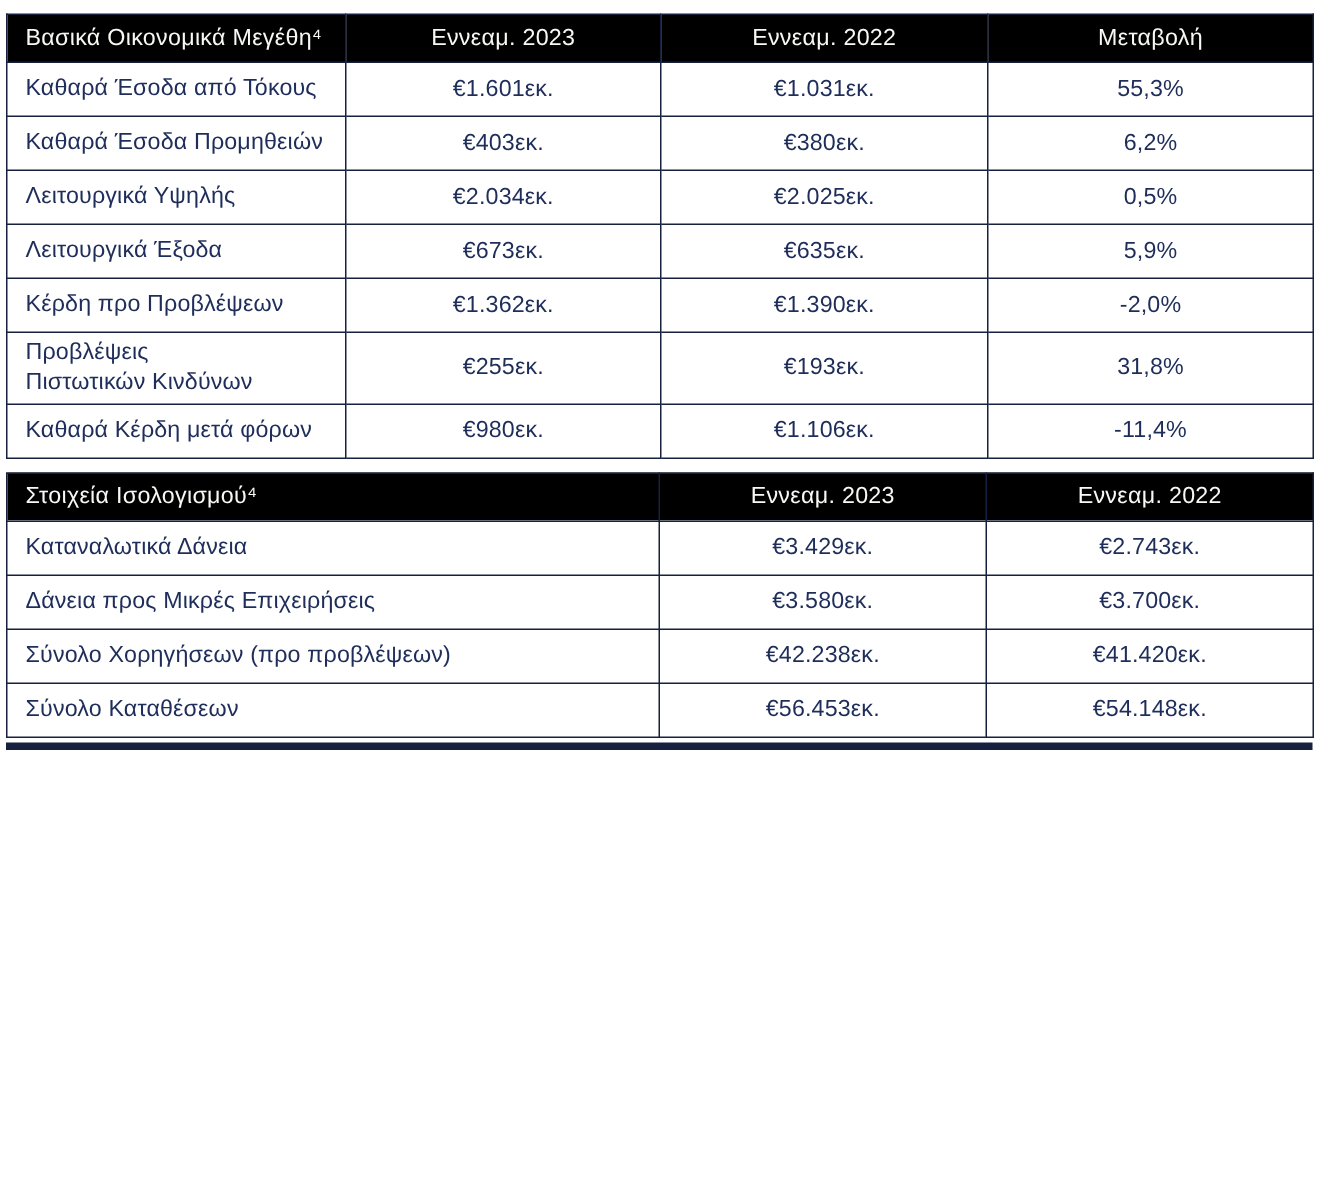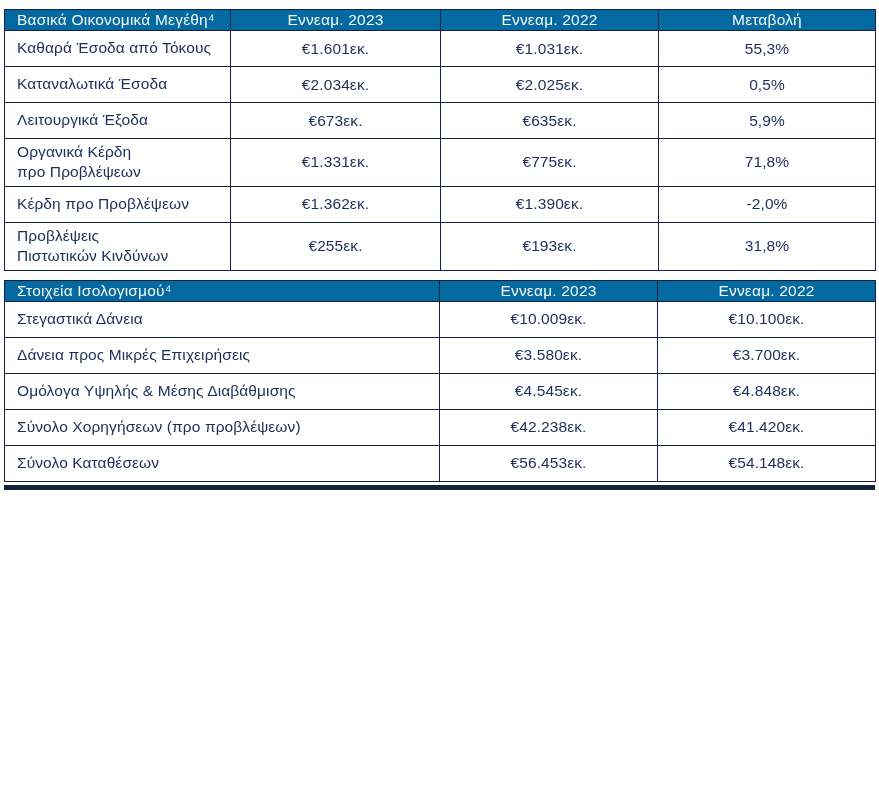--- a/index.html
+++ b/index.html
@@ -18,25 +18,25 @@
     border-collapse: collapse;
     width: 871px;
     table-layout: fixed;
   }
   table.fin-table th,
   table.fin-table td {
     border: 1.5px solid #17213f;
     box-sizing: border-box;
   }
   table.fin-table th {
-    background: #0369a1;
+    background: #000000;
     color: #f7f7f4;
     font-weight: normal;
     font-size: 15.5px;
-    height: 21px;
+    height: 32px;
     text-align: center;
     letter-spacing: 0.2px;
   }
   table.fin-table th.left {
     text-align: left;
     padding-left: 12px;
   }
   table.fin-table td {
     color: #1e2d5a;
     font-size: 15.5px;
@@ -87,50 +87,55 @@
       </tr>
     </thead>
     <tbody>
       <tr>
         <td class="label">Καθαρά Έσοδα από Τόκους</td>
         <td>€1.601εκ.</td>
         <td>€1.031εκ.</td>
         <td>55,3%</td>
       </tr>
       <tr>
-        <td class="label">Καταναλωτικά Έσοδα</td>
+        <td class="label">Καθαρά Έσοδα Προμηθειών</td>
+        <td>€403εκ.</td>
+        <td>€380εκ.</td>
+        <td>6,2%</td>
+      </tr>
+      <tr>
+        <td class="label">Λειτουργικά Υψηλής</td>
         <td>€2.034εκ.</td>
         <td>€2.025εκ.</td>
         <td>0,5%</td>
       </tr>
       <tr>
         <td class="label">Λειτουργικά Έξοδα</td>
         <td>€673εκ.</td>
         <td>€635εκ.</td>
         <td>5,9%</td>
-      </tr>
-      <tr class="h2">
-        <td class="label">Οργανικά Κέρδη
-προ Προβλέψεων</td>
-        <td>€1.331εκ.</td>
-        <td>€775εκ.</td>
-        <td>71,8%</td>
       </tr>
       <tr>
         <td class="label">Κέρδη προ Προβλέψεων</td>
         <td>€1.362εκ.</td>
         <td>€1.390εκ.</td>
         <td>-2,0%</td>
       </tr>
       <tr class="h2">
         <td class="label">Προβλέψεις
 Πιστωτικών Κινδύνων</td>
         <td>€255εκ.</td>
         <td>€193εκ.</td>
         <td>31,8%</td>
+      </tr>
+      <tr>
+        <td class="label">Καθαρά Κέρδη μετά φόρων</td>
+        <td>€980εκ.</td>
+        <td>€1.106εκ.</td>
+        <td>-11,4%</td>
       </tr>
     </tbody>
   </table>
 
   <div class="table-gap"></div>
 
   <table class="fin-table">
     <colgroup>
       <col style="width:435px">
         <col style="width:218px">
@@ -138,33 +143,28 @@
     </colgroup>
     <thead>
       <tr>
         <th class="left">Στοιχεία Ισολογισμού⁴</th>
         <th>Εννεαμ. 2023</th>
         <th>Εννεαμ. 2022</th>
       </tr>
     </thead>
     <tbody>
       <tr>
-        <td class="label">Στεγαστικά Δάνεια</td>
-        <td>€10.009εκ.</td>
-        <td>€10.100εκ.</td>
+        <td class="label">Καταναλωτικά Δάνεια</td>
+        <td>€3.429εκ.</td>
+        <td>€2.743εκ.</td>
       </tr>
       <tr>
         <td class="label">Δάνεια προς Μικρές Επιχειρήσεις</td>
         <td>€3.580εκ.</td>
         <td>€3.700εκ.</td>
-      </tr>
-      <tr>
-        <td class="label">Ομόλογα Υψηλής &amp; Μέσης Διαβάθμισης</td>
-        <td>€4.545εκ.</td>
-        <td>€4.848εκ.</td>
       </tr>
       <tr>
         <td class="label">Σύνολο Χορηγήσεων (προ προβλέψεων)</td>
         <td>€42.238εκ.</td>
         <td>€41.420εκ.</td>
       </tr>
       <tr>
         <td class="label">Σύνολο Καταθέσεων</td>
         <td>€56.453εκ.</td>
         <td>€54.148εκ.</td>

